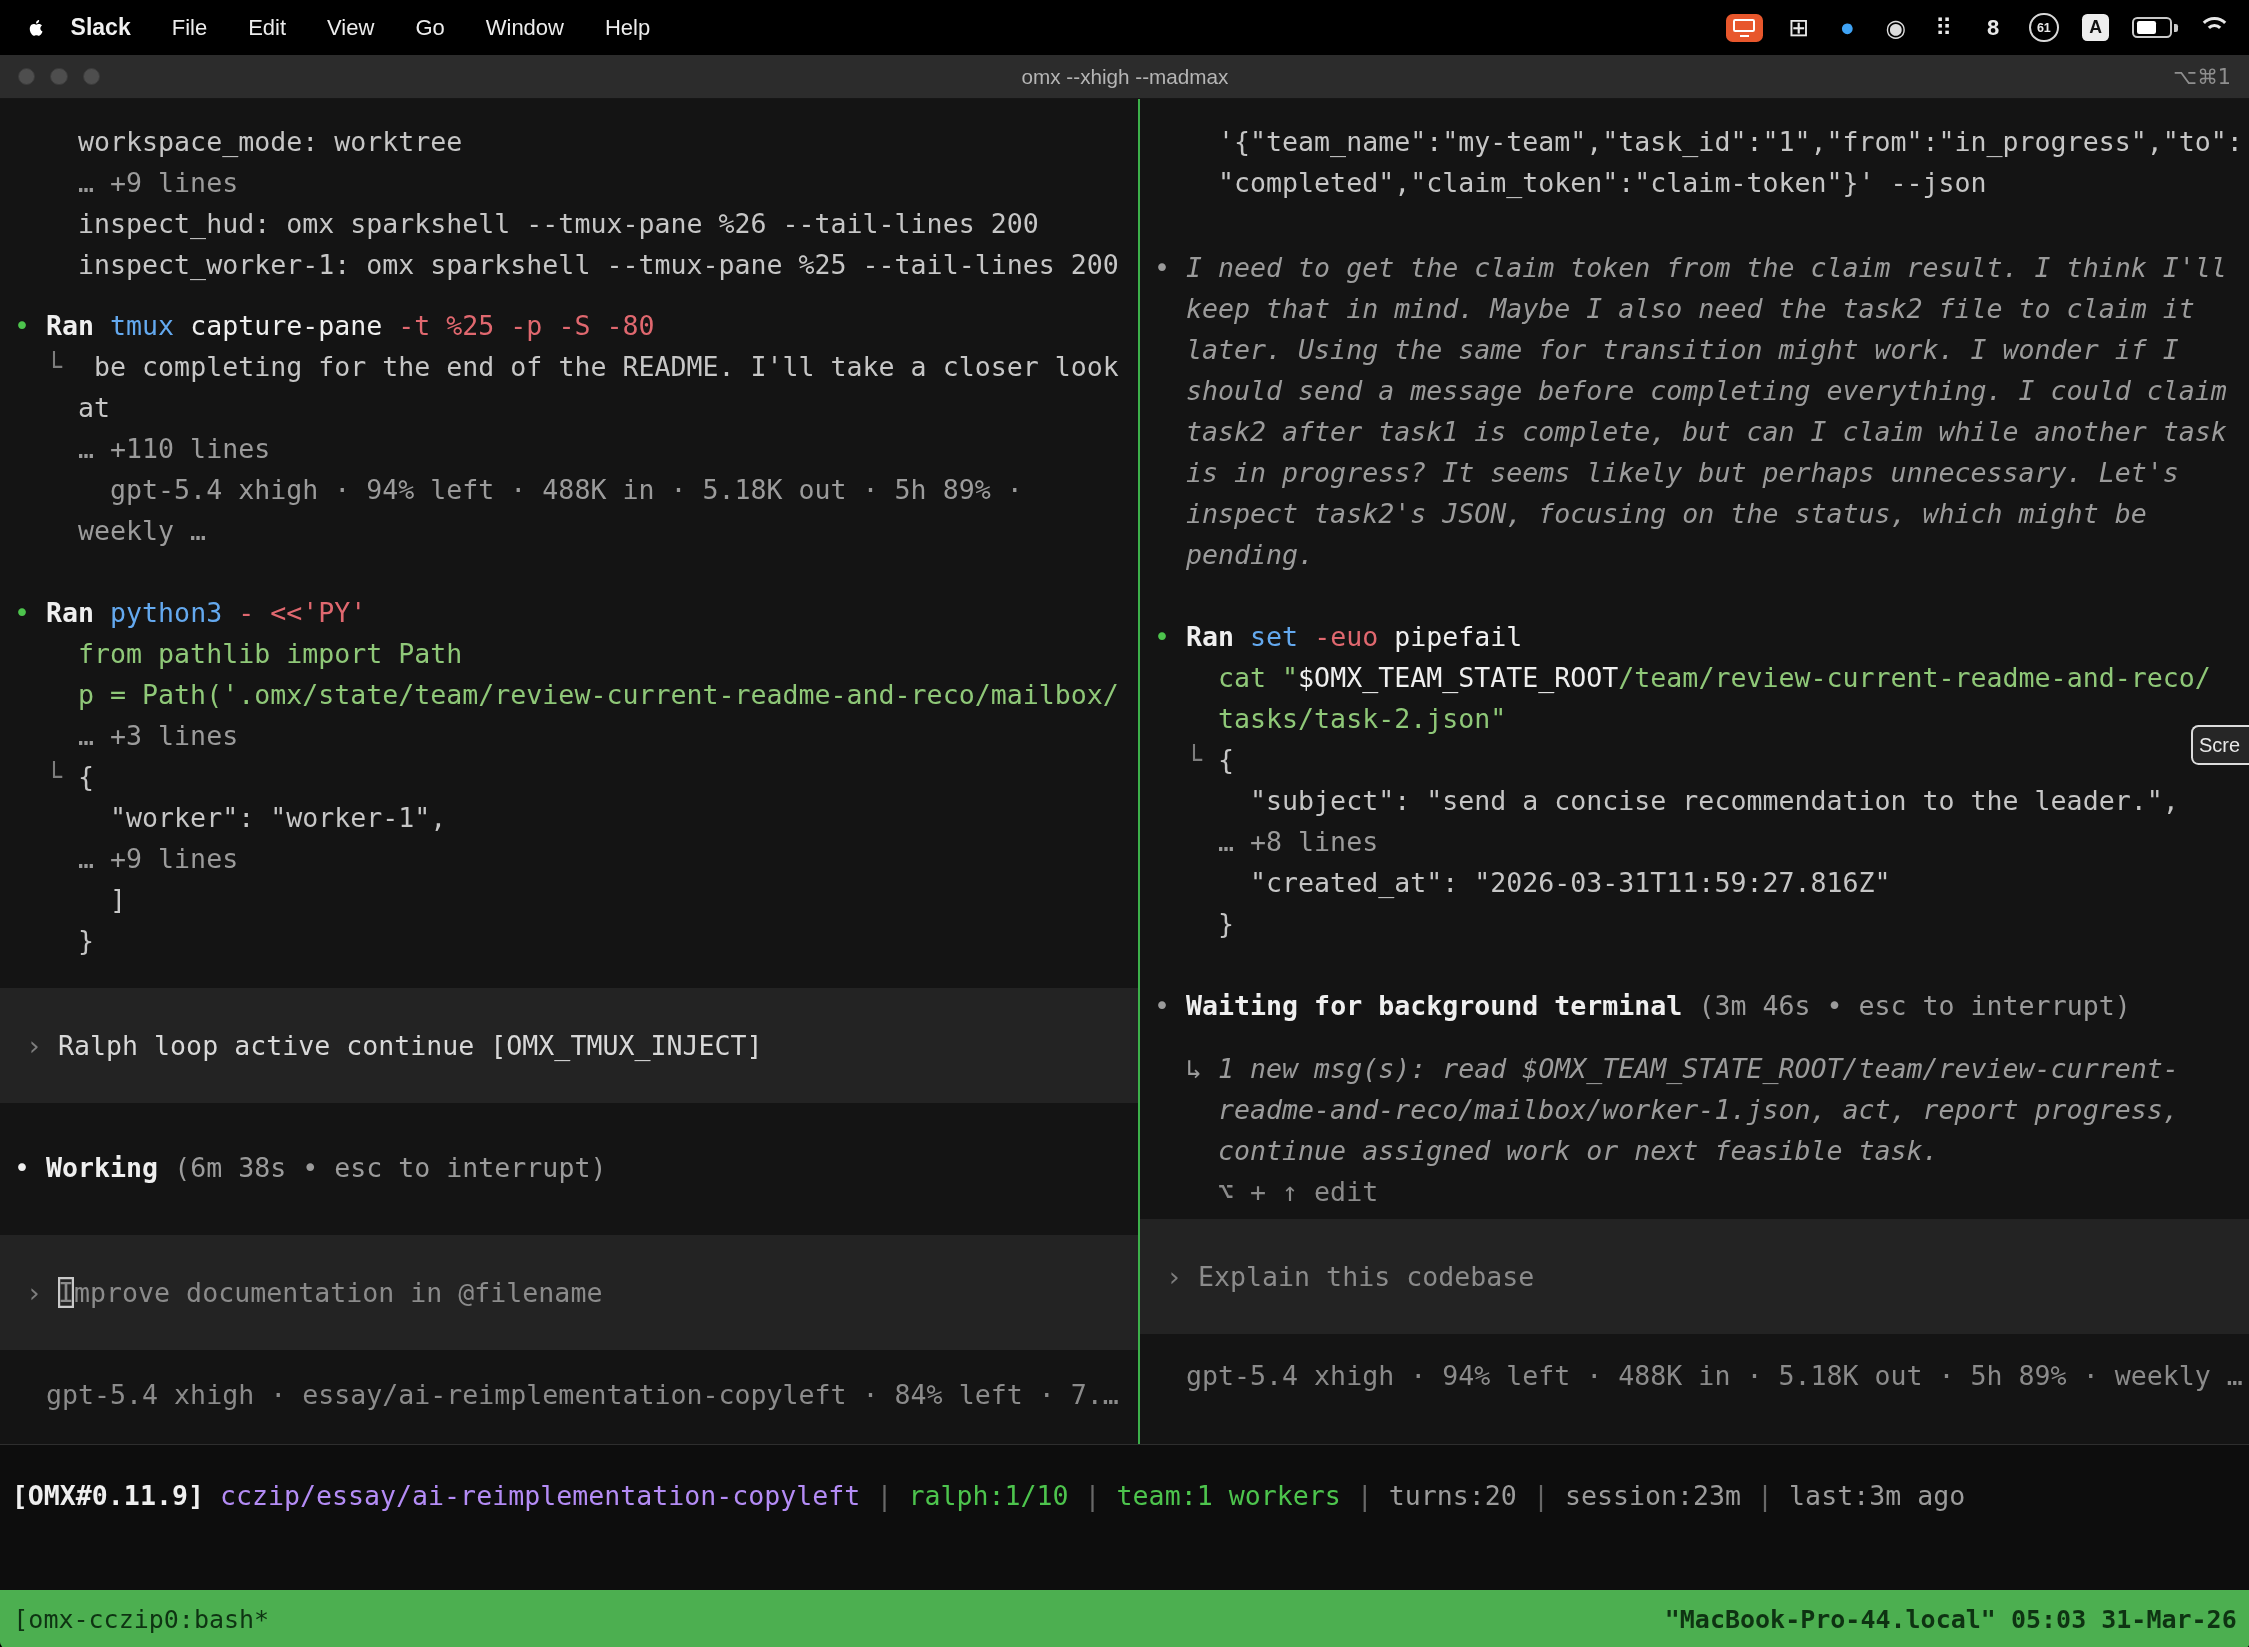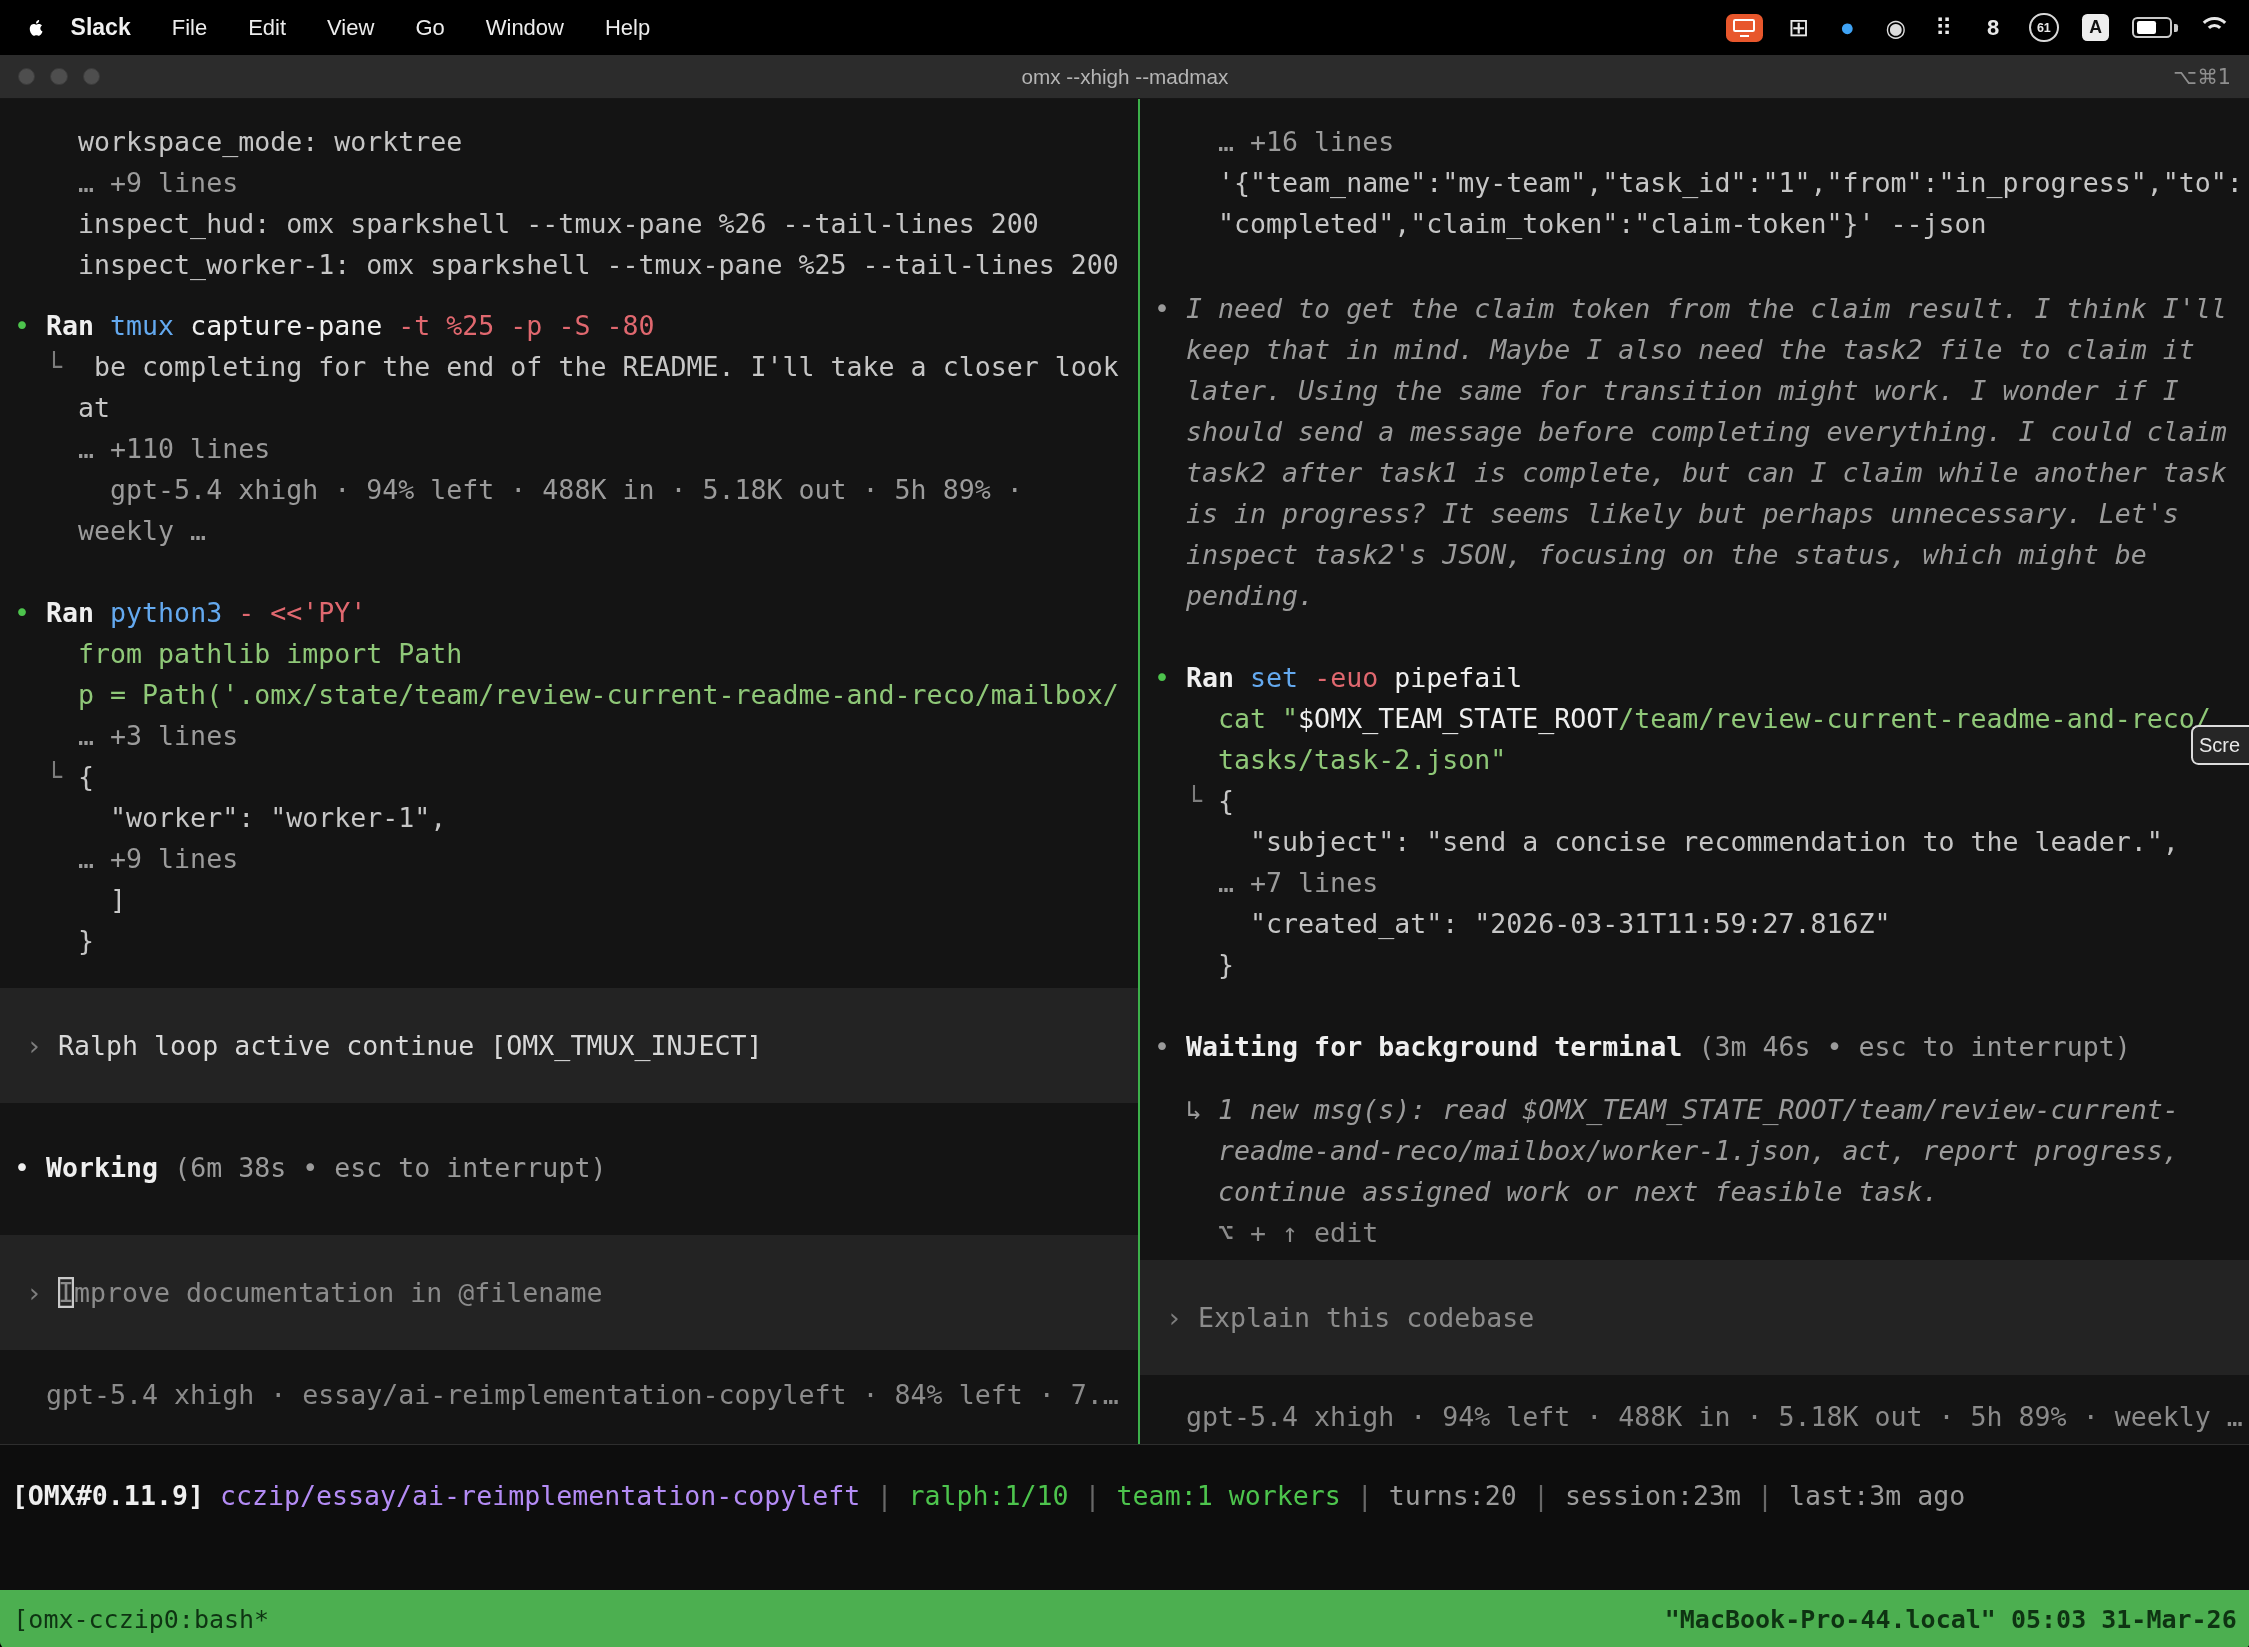--- a/index.html
+++ b/index.html
@@ -185,41 +185,40 @@
           <div class="band" data-block="l5">
             <div class="line"><span class="dim">› </span><span class="dim2 cursor">I</span><span class="dim2">mprove documentation in @filename</span></div>
           </div>
           <div class="block" data-block="l6">
             <div class="line"><span class="dim2">  gpt-5.4 xhigh · essay/ai-reimplementation-copyleft · 84% left · 7.…</span></div>
           </div>
         </div>
       <div class="divider"></div>
       <div class="pane pane-right">
           <div class="block" data-block="r0">
-            <div class="line"><span class="gy">    … +16 lines</span></div>
             <div class="line"><span>    '{"team_name":"my-team","task_id":"1","from":"in_progress","to":</span></div>
             <div class="line"><span>    "completed","claim_token":"claim-token"}' --json</span></div>
           </div>
           <div class="block" data-block="r1">
             <div class="line"><span class="gy it">• </span><span class="gy it">I need to get the claim token from the claim result. I think I'll</span></div>
             <div class="line"><span class="gy it">  keep that in mind. Maybe I also need the task2 file to claim it</span></div>
             <div class="line"><span class="gy it">  later. Using the same for transition might work. I wonder if I</span></div>
             <div class="line"><span class="gy it">  should send a message before completing everything. I could claim</span></div>
             <div class="line"><span class="gy it">  task2 after task1 is complete, but can I claim while another task</span></div>
             <div class="line"><span class="gy it">  is in progress? It seems likely but perhaps unnecessary. Let's</span></div>
             <div class="line"><span class="gy it">  inspect task2's JSON, focusing on the status, which might be</span></div>
             <div class="line"><span class="gy it">  pending.</span></div>
           </div>
           <div class="block" data-block="r2">
             <div class="line"><span class="gn">• </span><span class="w b">Ran </span><span class="bl">set</span><span class="rd"> -euo</span><span class="w"> pipefail</span></div>
             <div class="line"><span class="code">    cat "</span><span class="w">$OMX_TEAM_STATE_ROOT</span><span class="code">/team/review-current-readme-and-reco/</span></div>
             <div class="line"><span class="code">    tasks/task-2.json"</span></div>
             <div class="line"><span class="dim">  └ </span><span>{</span></div>
             <div class="line"><span>      "subject": "send a concise recommendation to the leader.",</span></div>
-            <div class="line"><span class="gy">    … +7 lines</span></div>
+            <div class="line"><span class="gy">    … +8 lines</span></div>
             <div class="line"><span>      "created_at": "2026-03-31T11:59:27.816Z"</span></div>
             <div class="line"><span>    }</span></div>
           </div>
           <div class="block" data-block="r3">
             <div class="line"><span class="gy">• </span><span class="w b">Waiting for background terminal </span><span class="gy">(3m 46s • esc to interrupt)</span></div>
           </div>
           <div class="block" data-block="r4">
             <div class="line"><span class="gy">  ↳ </span><span class="gy it">1 new msg(s): read $OMX_TEAM_STATE_ROOT/team/review-current-</span></div>
             <div class="line"><span class="gy it">    readme-and-reco/mailbox/worker-1.json, act, report progress,</span></div>
             <div class="line"><span class="gy it">    continue assigned work or next feasible task.</span></div>

